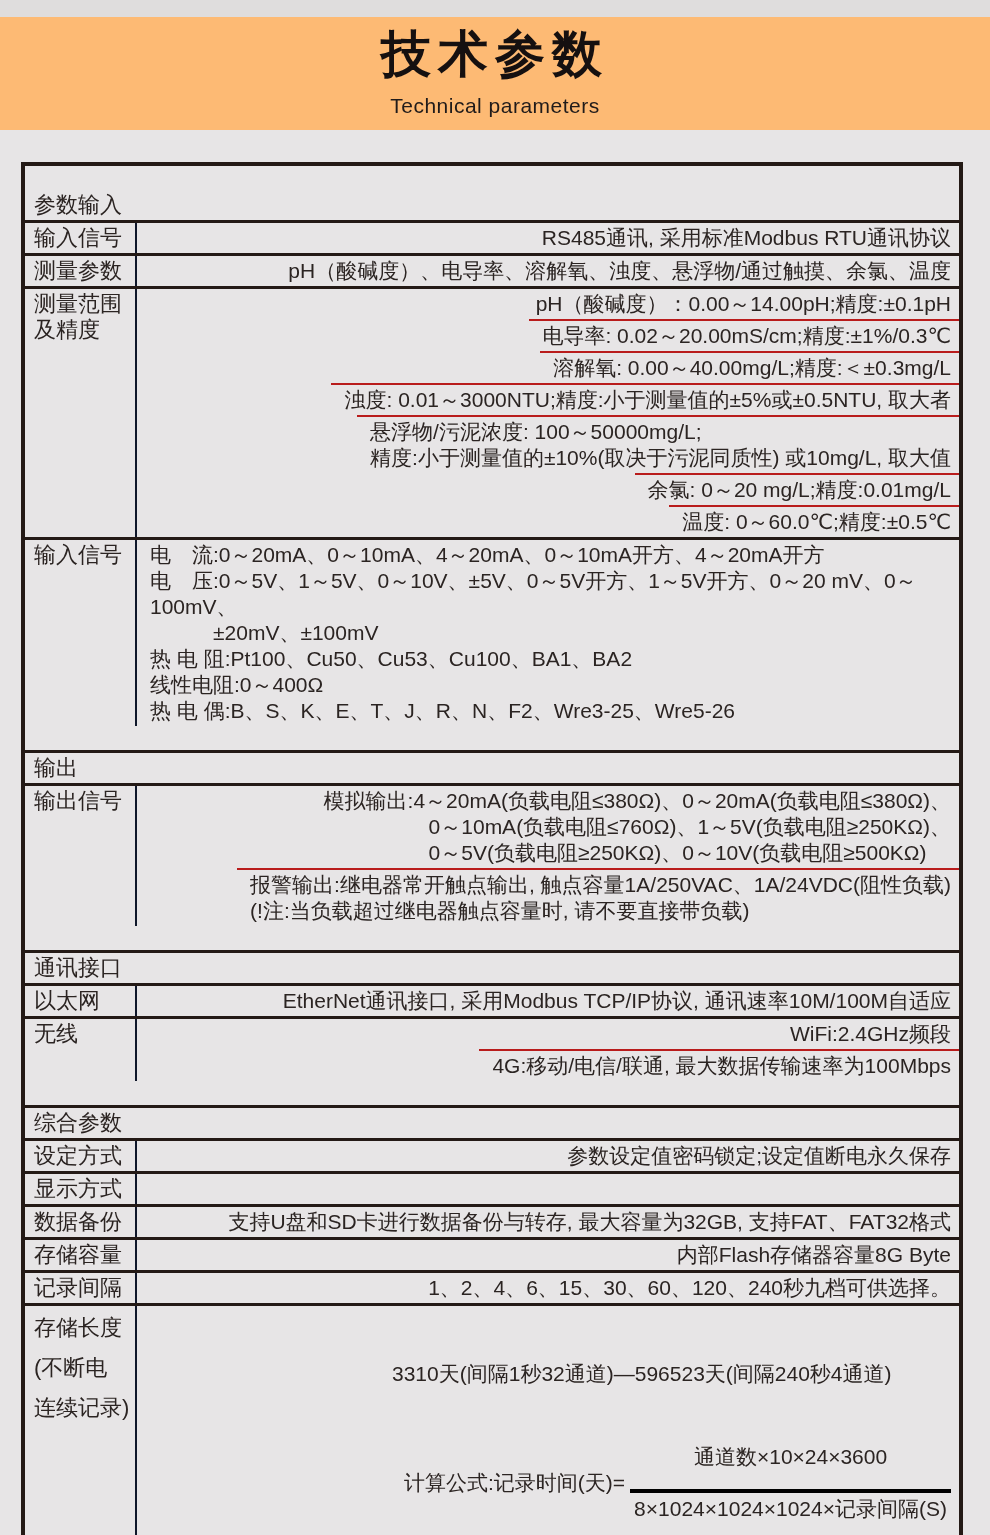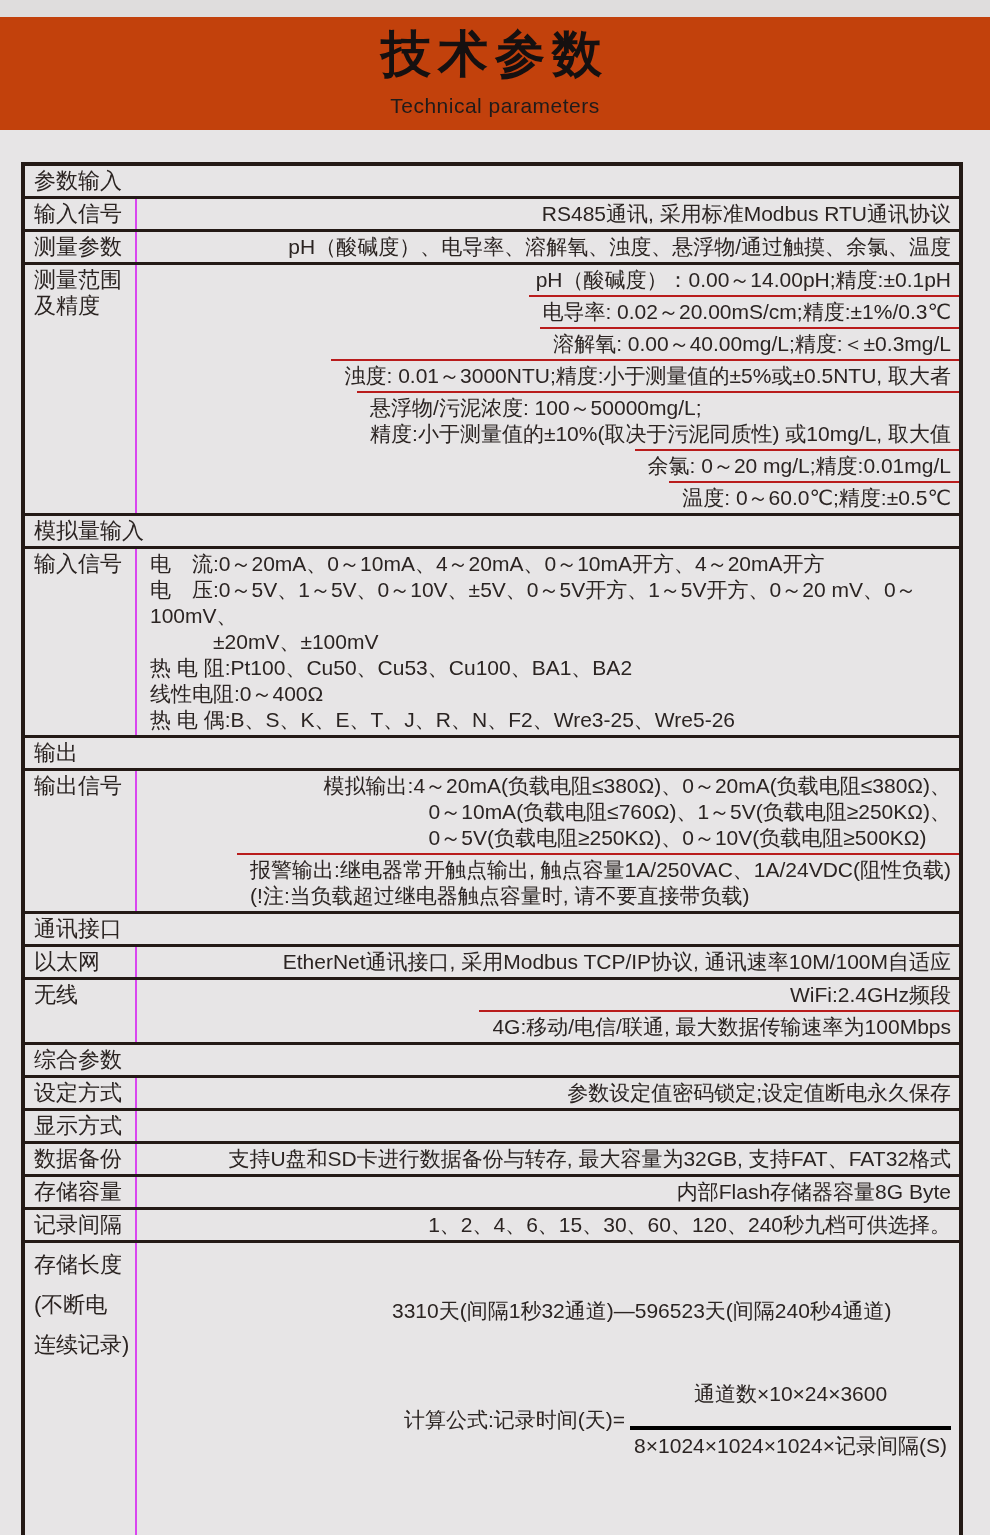--- a/index.html
+++ b/index.html
@@ -14,21 +14,21 @@
     font-family: "Liberation Sans", "DejaVu Sans", sans-serif;
     color: #2b2422;
     overflow: hidden;
   }
   .top-strip {
     height: 17px;
     background: #dfdddd;
   }
   .title-band {
     height: 113px;
-    background: #c2410c;
+    background: #fdba74;
     text-align: center;
     overflow: hidden;
   }
   .title {
     margin-top: 9px;
     font-size: 50px;
     line-height: 56px;
     font-weight: bold;
     letter-spacing: 7px;
     color: #151010;
@@ -48,29 +48,30 @@
     background: #e7e5e6;
   }
   .spec-table > * + * {
     border-top: 3px solid #241a16;
   }
   .grp-header {
     font-size: 22px;
     line-height: 26px;
     padding: 2px 0 2px 9px;
     white-space: pre-line;
+    margin-top: 24px;
   }
   .row {
     display: flex;
     align-items: stretch;
   }
   .label {
     flex: 0 0 112px;
     box-sizing: border-box;
-    border-right: 2px solid #d946ef;
+    border-right: 2px solid #0f172a;
     padding: 2px 3px 2px 9px;
     font-size: 22px;
     line-height: 26px;
     white-space: pre-line;
   }
   .label-storage {
     line-height: 40px;
   }
   .cells {
     flex: 1 1 auto;
@@ -151,21 +152,20 @@
       <div class="cell">电导率: 0.02～20.00mS/cm;精度:±1%/0.3℃</div>
       <div class="cell">溶解氧: 0.00～40.00mg/L;精度:＜±0.3mg/L</div>
       <div class="cell">浊度: 0.01～3000NTU;精度:小于测量值的±5%或±0.5NTU, 取大者</div>
       <div class="cell">悬浮物/污泥浓度: 100～50000mg/L;
 精度:小于测量值的±10%(取决于污泥同质性) 或10mg/L, 取大值</div>
       <div class="cell">余氯: 0～20 mg/L;精度:0.01mg/L</div>
       <div class="cell">温度: 0～60.0℃;精度:±0.5℃</div>
     </div>
   </div>
 
-  <div class="grp-header">模拟量输入</div>
 
   <div class="row">
     <div class="label">输入信号</div>
     <div class="cells">
       <div class="cell">电　流:0～20mA、0～10mA、4～20mA、0～10mA开方、4～20mA开方
 电　压:0～5V、1～5V、0～10V、±5V、0～5V开方、1～5V开方、0～20 mV、0～100mV、
 　　　±20mV、±100mV
 热 电 阻:Pt100、Cu50、Cu53、Cu100、BA1、BA2
 线性电阻:0～400Ω
 热 电 偶:B、S、K、E、T、J、R、N、F2、Wre3-25、Wre5-26</div>

